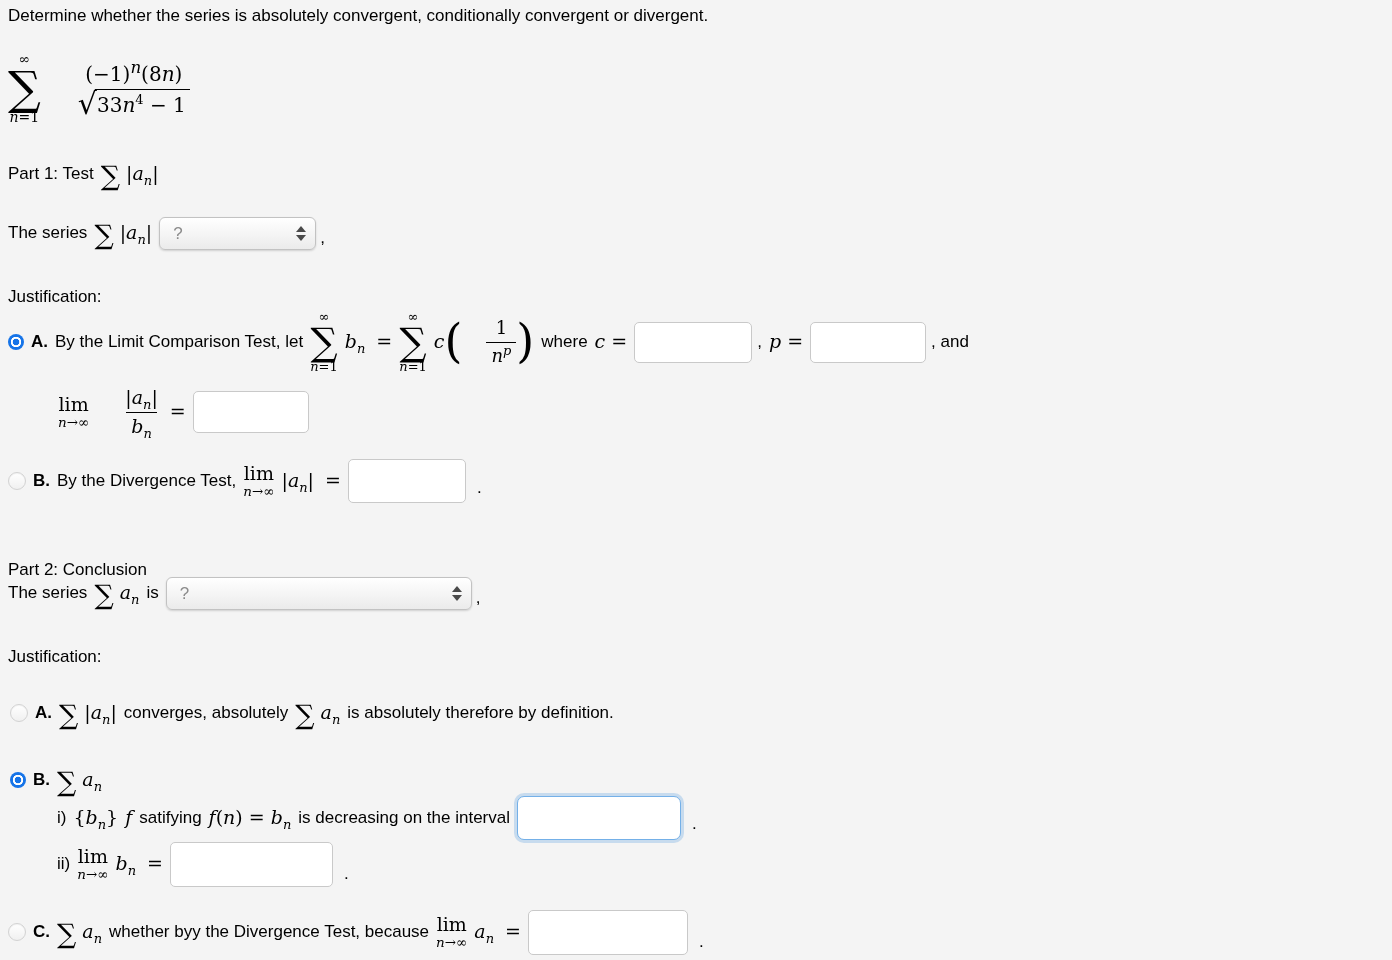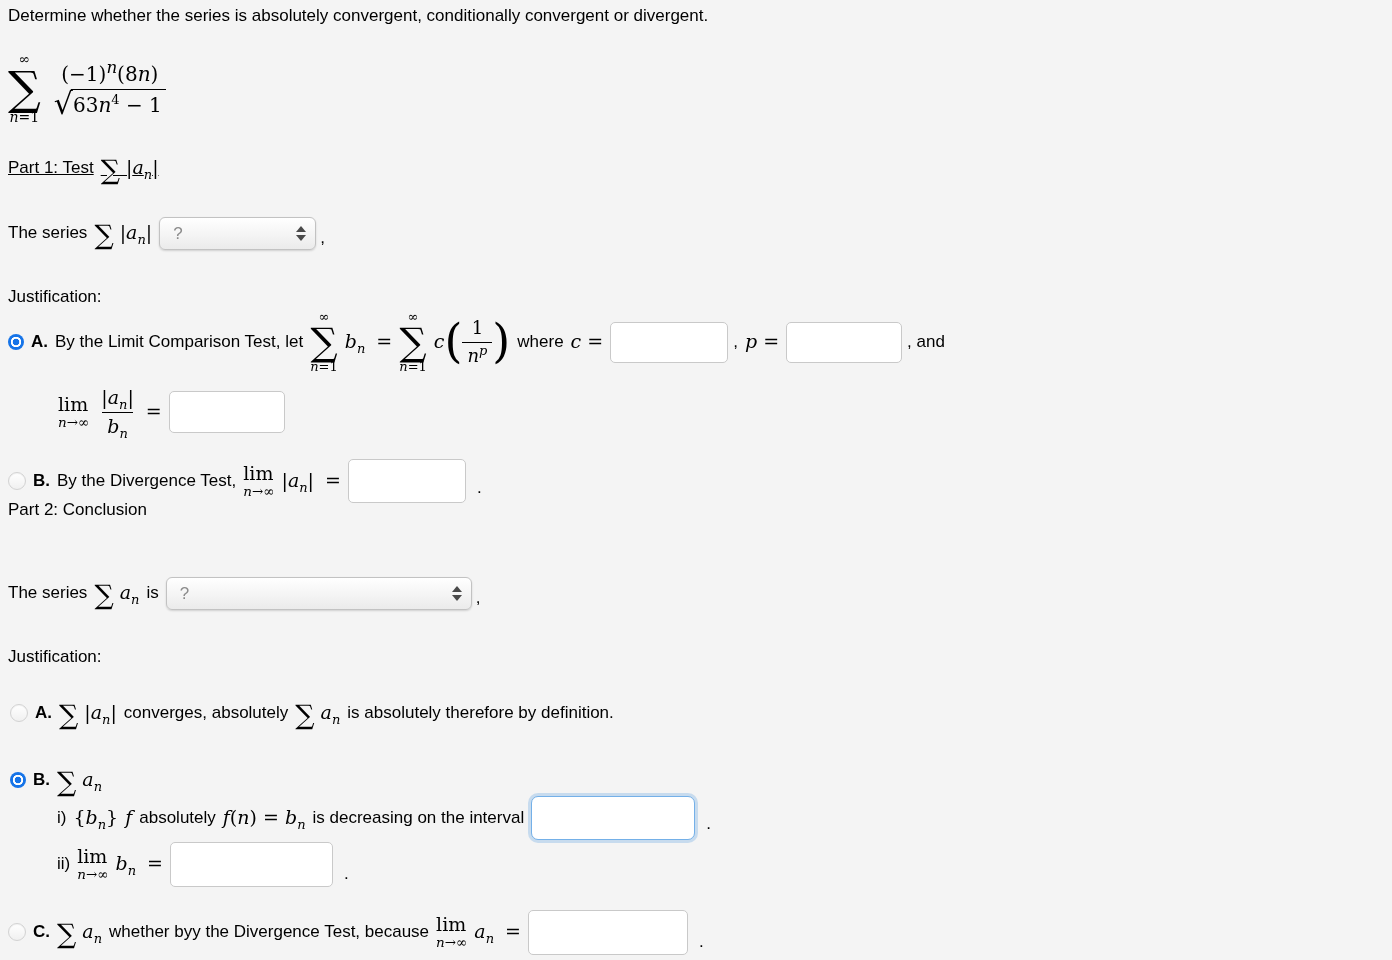--- a/index.html
+++ b/index.html
@@ -17,30 +17,30 @@
   .mrun sub, .fr-num sub, .fr-den sub{font-size:13px;font-style:italic;line-height:0;}
   .mrun sup, .fr-den sup, .num sup{font-size:13px;line-height:0;}
   .sig{font-size:27px;line-height:.8;vertical-align:-5px;}
   
   .bigsum{display:inline-flex;flex-direction:column;align-items:center;font-family:"DejaVu Serif",serif;line-height:1;}
   .bigsum .lims{font-size:13px;line-height:1.1;}
   .bigsum .sym{font-size:38px;line-height:.95;}
   .bigsum.xl .lims{font-size:14px;}
   .bigsum.xl .sym{font-size:46px;line-height:.92;}
   
-  .frac{display:inline-flex;flex-direction:column;align-items:center;font-family:"DejaVu Serif",serif;font-size:19px;line-height:1.15;}
+  .frac{display:inline-flex;flex-direction:column;align-items:center;font-family:"DejaVu Serif",serif;font-size:19px;line-height:1.15;margin-left:24px;}
   .frac .fr-num{padding:0 5px 3px;}
   .frac .fr-den{border-top:1.6px solid #000;padding:3px 5px 0;}
   .frac.xl{font-size:20px;}
   
   .sqrtwrap{display:inline-flex;align-items:flex-start;}
   .sqrtwrap .rad{font-size:30px;line-height:1;margin-right:-2px;}
   .sqrtwrap .under{border-top:1.7px solid #000;padding:4px 4px 0 2px;}
   
-  .limblk{display:inline-flex;flex-direction:column;font-family:"DejaVu Serif",serif;font-size:19px;line-height:1.05;}
+  .limblk{display:inline-flex;flex-direction:column;align-items:center;font-family:"DejaVu Serif",serif;font-size:19px;line-height:1.05;}
   .limblk .lower{font-size:13.5px;}
   
   .pgroup{display:inline-flex;align-items:center;font-family:"DejaVu Serif",serif;}
   .bigp{font-size:46px;font-weight:300;line-height:.9;font-family:"DejaVu Serif",serif;}
   
   .radio{width:16px;height:16px;border-radius:50%;flex:0 0 auto;}
   .radio.off{background:linear-gradient(#fff,#f0f0f0);border:1px solid #d2d2d2;box-shadow:inset 0 1px 1px rgba(0,0,0,.05);}
   .radio.on{background:radial-gradient(circle,#1674e8 0 3px,#fff 3.6px 5px,#1674e8 5.4px 9px);}
   
   .select{display:inline-flex;align-items:center;justify-content:space-between;height:33px;
@@ -68,27 +68,27 @@
   <span class="bigsum xl">
     <span class="lims">∞</span>
     <span class="sym">∑</span>
     <span class="lims"><span class="mi">n</span><span>=1</span></span>
   </span>
   <span class="frac xl">
     <span class="fr-num"><span>(−1)</span><sup class="mi">n</sup><span>(8</span><span class="mi">n</span><span>)</span></span>
     <span class="fr-den" style="border-top:none;padding-top:1px;">
       <span class="sqrtwrap">
         <span class="rad">√</span>
-        <span class="under"><span>63</span><span class="mi">n</span><sup>4</sup><span> − 1</span></span>
+        <span class="under"><span>33</span><span class="mi">n</span><sup>4</sup><span> − 1</span></span>
       </span>
     </span>
   </span>
 </div>
 
-<div class="row" style="left:8px;top:156px;text-decoration:underline;">
+<div class="row" style="left:8px;top:162px;">
   <span class="t">Part 1: Test</span>
   <span class="mrun"><span class="sig">∑</span> <span>|</span><span class="mi">a</span><sub>n</sub><span>|</span></span>
 </div>
 
 <div class="row" style="left:8px;top:217px;">
   <span class="t">The series</span>
   <span class="mrun"><span class="sig">∑</span> <span>|</span><span class="mi">a</span><sub>n</sub><span>|</span></span>
   <span class="select" style="width:157px;">
     <span class="val">?</span>
     <span class="arrows">
@@ -155,21 +155,21 @@
   <span class="t">By the Divergence Test,</span>
   <span class="limblk">
     <span>lim</span>
     <span class="lower"><span class="mi">n</span><span>→∞</span></span>
   </span>
   <span class="mrun"><span>|</span><span class="mi">a</span><sub>n</sub><span>|</span> <span style="margin-left:5px;">=</span></span>
   <input class="tbox" style="width: 118px; height: 44px;" value="">
   <span class="t dot">.</span>
 </div>
 
-<div class="row" style="left:8px;top:500px;text-align:right;">
+<div class="row" style="left:8px;top:560px;text-align:right;">
   <span class="t">Part 2: Conclusion</span>
 </div>
 
 <div class="row" style="left:8px;top:577px;">
   <span class="t">The series</span>
   <span class="mrun"><span class="sig">∑</span> <span class="mi">a</span><sub>n</sub></span>
   <span class="t">is</span>
   <span class="select" style="width:306px;">
     <span class="val">?</span>
     <span class="arrows">
@@ -196,21 +196,21 @@
 <div class="row" style="left:10px;top:759px;height:42px;">
   <span class="radio on"></span>
   <span class="t bold">B.</span>
   <span class="mrun"><span class="sig">∑</span> <span class="mi">a</span><sub>n</sub></span>
 </div>
 
 <div class="row" style="left:57px;top:794px;height:48px;">
   <span class="t">i)</span>
   <span class="mrun"><span>{</span><span class="mi">b</span><sub>n</sub><span>}</span></span>
   <span class="mrun mi">f</span>
-  <span class="t">absolutely</span>
+  <span class="t">satifying</span>
   <span class="mrun"><span class="mi">f</span><span>(</span><span class="mi">n</span><span>)</span> <span>=</span> <span class="mi">b</span><sub>n</sub></span>
   <span class="t">is decreasing on the interval</span>
   <input class="tbox focus" style="width: 164px; height: 44px;" value="">
   <span class="t dot">.</span>
 </div>
 
 <div class="row" style="left:57px;top:836px;height:56px;">
   <span class="t">ii)</span>
   <span class="limblk">
     <span>lim</span>

